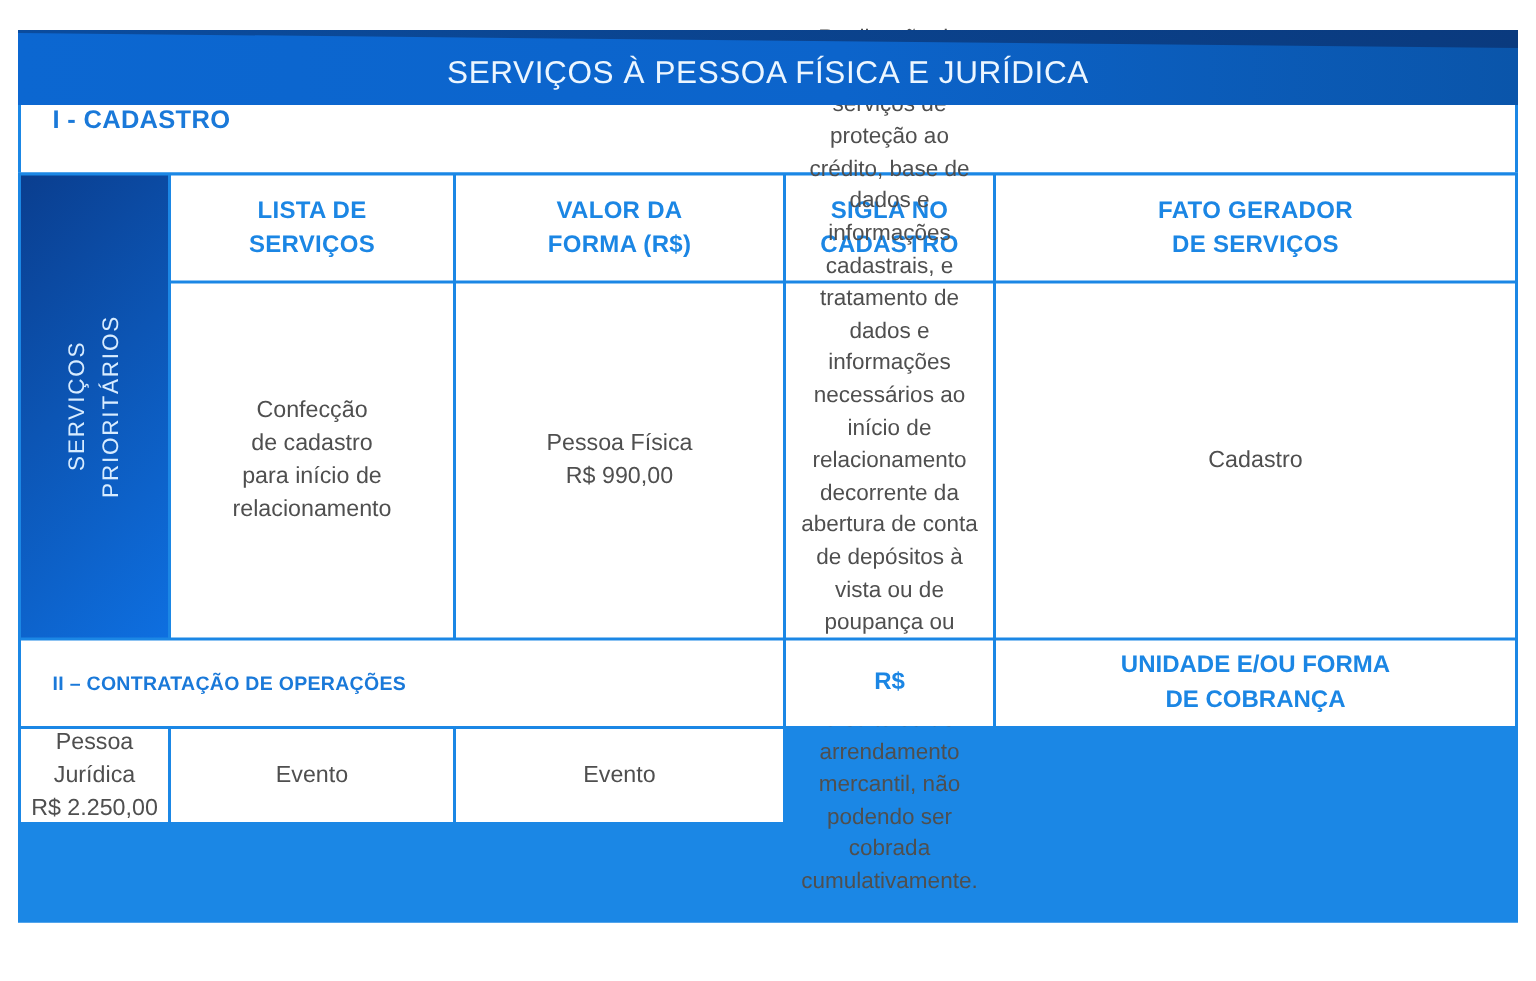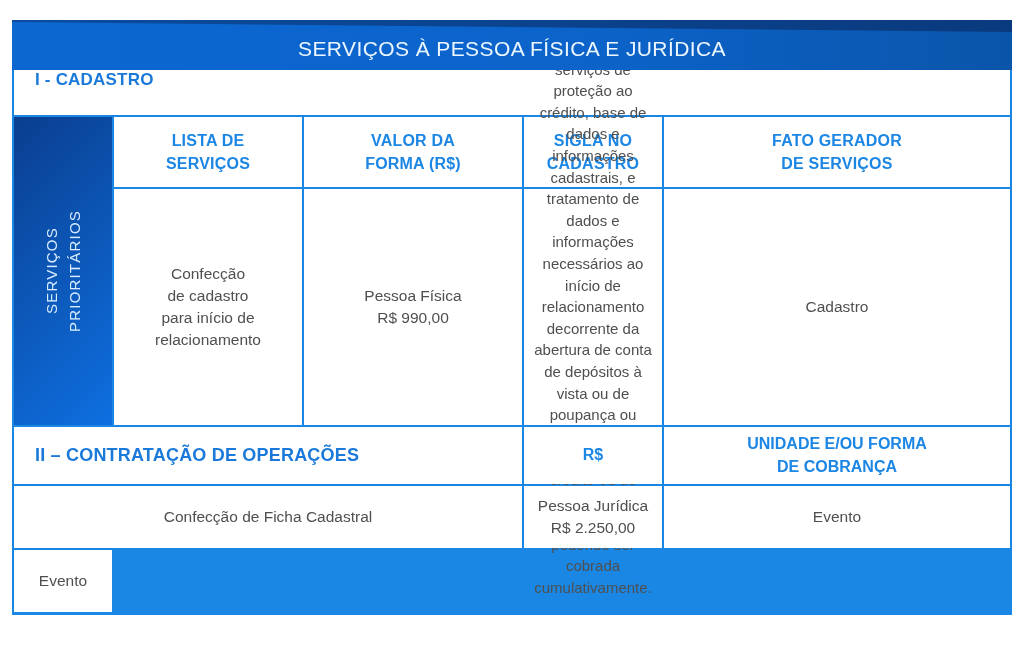--- a/index.html
+++ b/index.html
@@ -118,21 +118,21 @@
     padding: 6px 5px;
     line-height: 1.44;
   }
 
   .sec2-title {
     grid-column: 1 / 4;
     justify-content: flex-start;
     text-align: left;
     padding-left: 21px;
     color: #1a79d9;
-    font-size: 18px;
+    font-size: 13px;
     font-weight: 700;
     letter-spacing: 0.2px;
   }
   .sec2-head {
     color: #1b86e4;
     font-size: 16px;
     font-weight: 700;
     line-height: 1.4;
   }
   .span3 { grid-column: 1 / 4; }
@@ -176,21 +176,20 @@
     <div class="cell body-cell fato-cell">Realização de pesquisa em serviços de proteção ao crédito, base de dados e informações cadastrais, e tratamento de dados e informações necessários ao início de relacionamento decorrente da abertura de conta de depósitos à vista ou de poupança ou contratação de operação de crédito ou de arrendamento mercantil, não podendo ser cobrada cumulativamente.</div>
     <div class="cell body-cell">Cadastro</div>
 
     <div class="cell sec2-title">
       <span>II – CONTRATAÇÃO DE OPERAÇÕES</span>
     </div>
     <div class="cell sec2-head">R$</div>
     <div class="cell sec2-head pre">UNIDADE E/OU FORMA
 DE COBRANÇA</div>
 
-    <div class="cell body-cell span3">Confecção de Ficha Cadastral</div>
     <div class="cell body-cell pre">Pessoa Jurídica
 R$ 2.250,00</div>
     <div class="cell body-cell">Evento</div>
 
     <div class="cell body-cell">Evento</div>
 
   </div>
 </div>
 
 </body></html>

